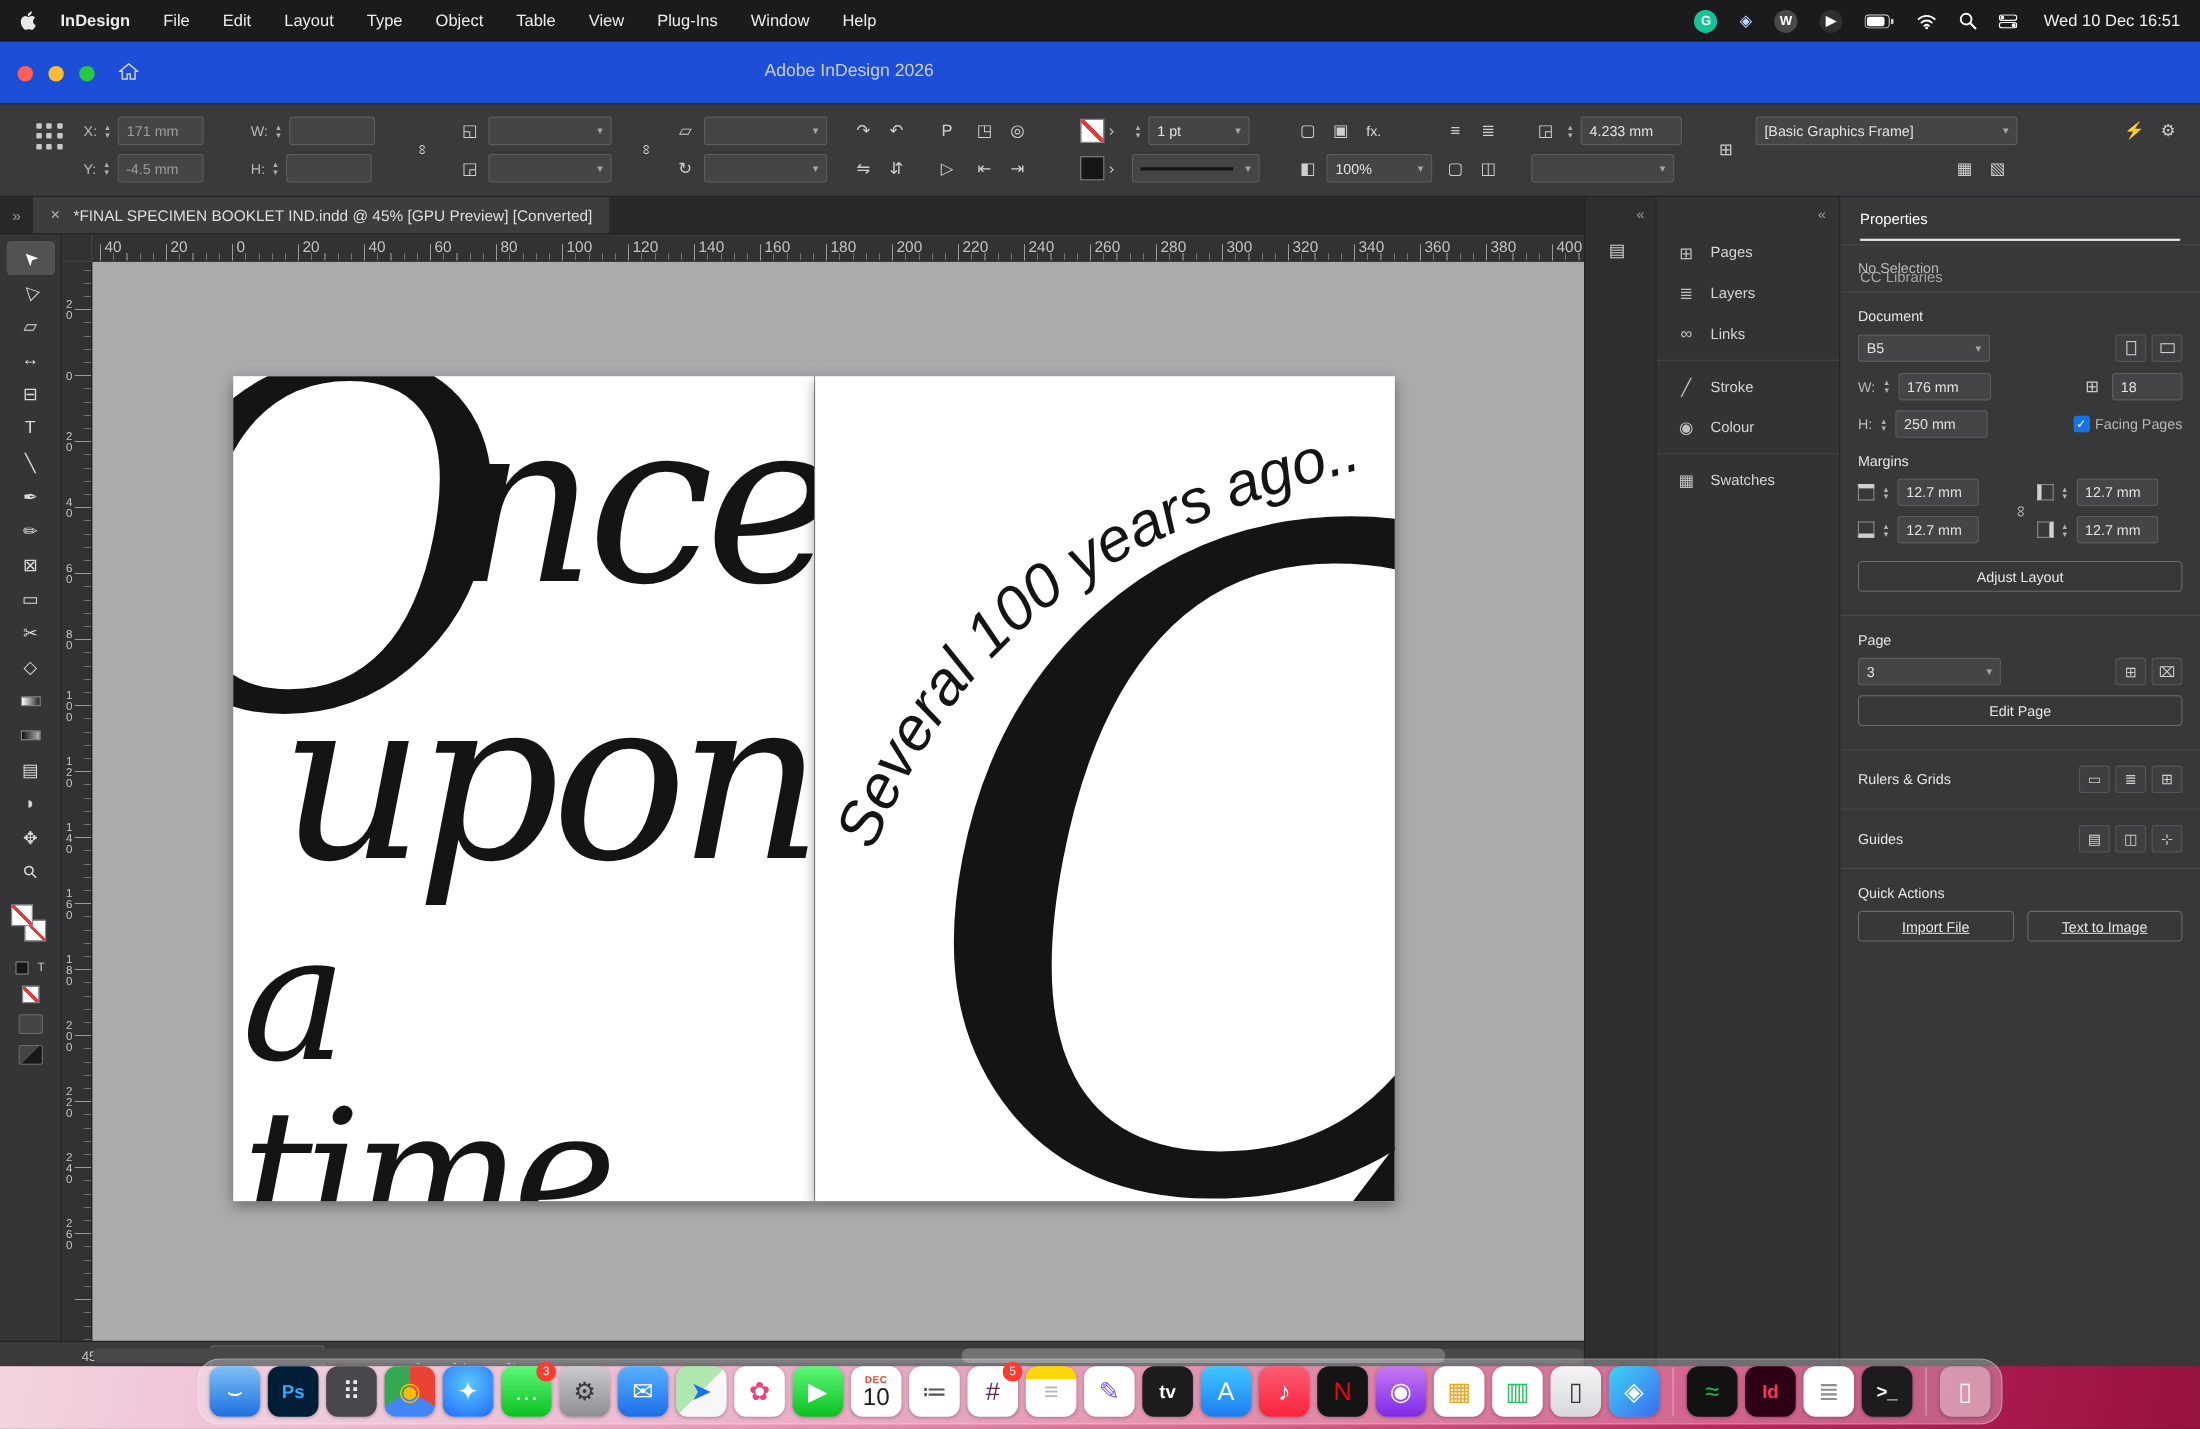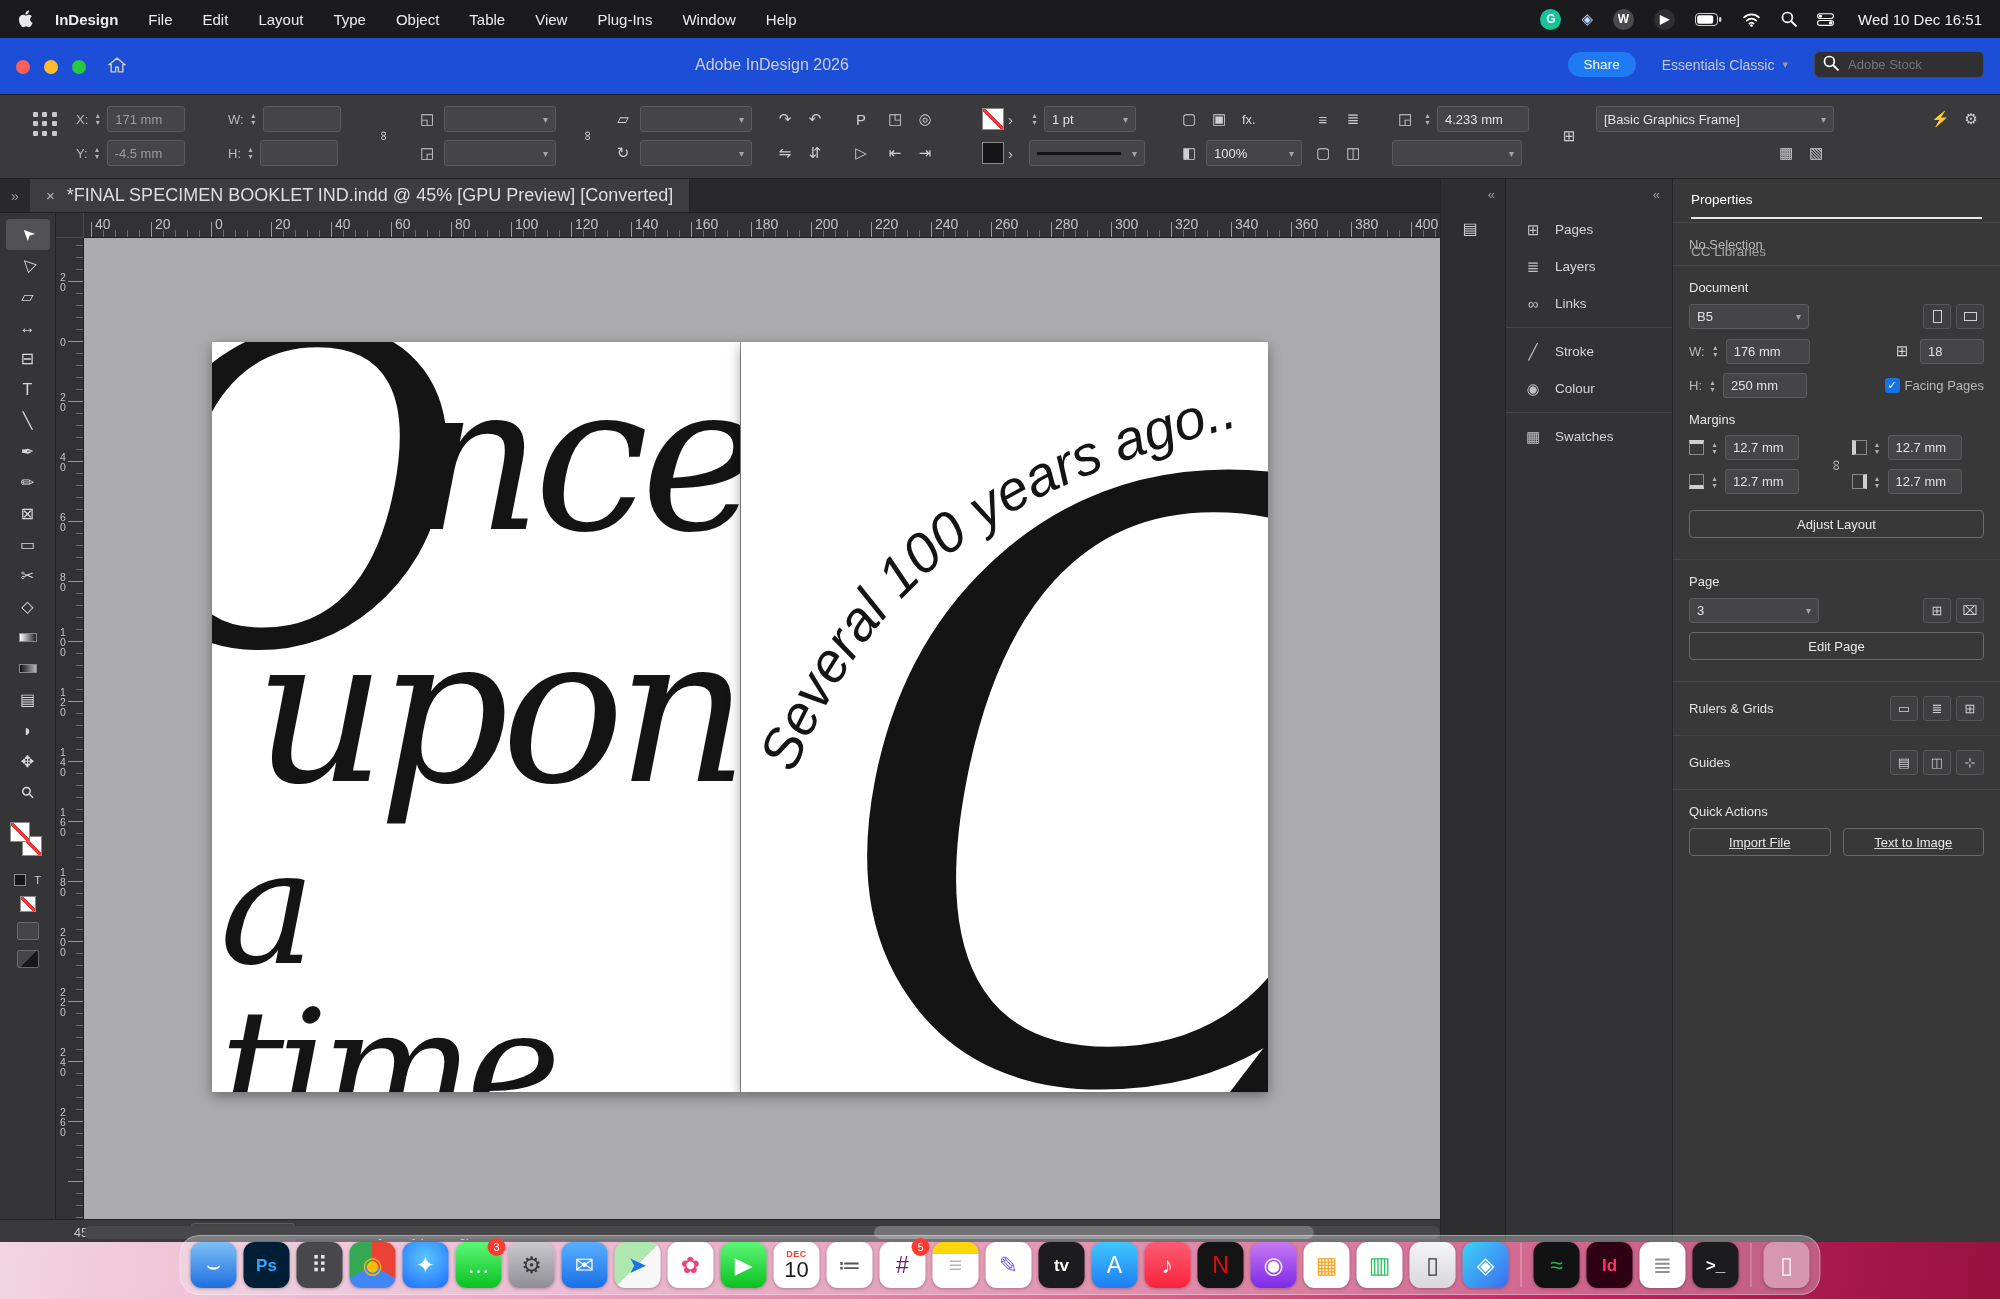--- a/index.html
+++ b/index.html
@@ -52,21 +52,21 @@
   .swatch.none{background:linear-gradient(to top right,#fff 44%,#e23b3b 44%,#e23b3b 56%,#fff 56%);}
   .swatch.black{background:#161618;}
   .fly{color:#c0c0c2;font-size:15px;}
   .linerule{width:84px;height:3px;background:#141416;}
 
   
   #tabbar{position:absolute;left:0;top:141px;width:1440px;height:34px;background:#29292b;border-bottom:1px solid #1f1f21;display:flex;align-items:stretch;}
   #tab-collapse{width:30px;display:flex;align-items:center;justify-content:center;color:#9a9a9c;font-size:14px;}
   .tab{background:#3d3d3f;display:flex;align-items:center;gap:12px;padding:0 16px;border-right:1px solid #242426;}
   .tab-close{color:#b5b5b7;font-size:15px;}
-  .tab-title{color:#dededf;font-size:18px;}
+  .tab-title{color:#dededf;font-size:14px;}
 
   
   #ruler-corner{position:absolute;left:56px;top:175px;width:28px;height:25px;background:#323234;border-right:1px solid #4a4a4c;border-bottom:1px solid #4a4a4c;}
   #hruler{position:absolute;left:84px;top:175px;width:1356px;height:25px;background:#323234;border-bottom:1px solid #1f1f21;
     background-image:
       repeating-linear-gradient(90deg,transparent 0 7px,#9a9a9c 7px 8px,transparent 8px 60px),
       repeating-linear-gradient(90deg,transparent 0 7px,#6f6f71 7px 8px,transparent 8px 12px);
     background-size:100% 15px,100% 7px;background-position:0 100%,0 100%;background-repeat:no-repeat;}
   .hlab{position:absolute;top:3px;font-size:14px;color:#c4c4c6;}
   #vruler{position:absolute;left:56px;top:200px;width:28px;height:981px;background:#323234;border-right:1px solid #1f1f21;
@@ -237,31 +237,20 @@
     <div id="titlebar">
       <div class="traffic">
         <span class="tl red"></span>
         <span class="tl yellow"></span>
         <span class="tl green"></span>
       </div>
       <span id="home-btn"><svg width="18" height="16" viewBox="0 0 17 15">
             <path d="M8.5 1 1 7.2h2v6.8h4.2V9.6h2.6V14H14V7.2h2z" fill="none" stroke="#cfcfd1" stroke-width="1.3"></path>
           </svg></span>
       <span id="tb-title">Adobe InDesign 2026</span>
-      <div id="tb-right">
-        <span id="share-btn">Share</span>
-        <span id="workspace-dd">Essentials Classic</span>
-        <span id="stock-box">
-          <span id="stock-mag"><svg width="16" height="16" viewBox="0 0 15 15">
-                <circle cx="6" cy="6" r="4.6" fill="none" stroke="#fff" stroke-width="1.6"></circle>
-                <line x1="9.6" y1="9.6" x2="14" y2="14" stroke="#fff" stroke-width="1.8" stroke-linecap="round"></line>
-              </svg></span>
-          <input placeholder="Adobe Stock" style="">
-        </span>
-      </div>
     </div>
 
     <div id="controlbar">
       <div class="cp-proxy">
           <i></i>
           <i></i>
           <i></i>
           <i></i>
           <i></i>
           <i></i>

